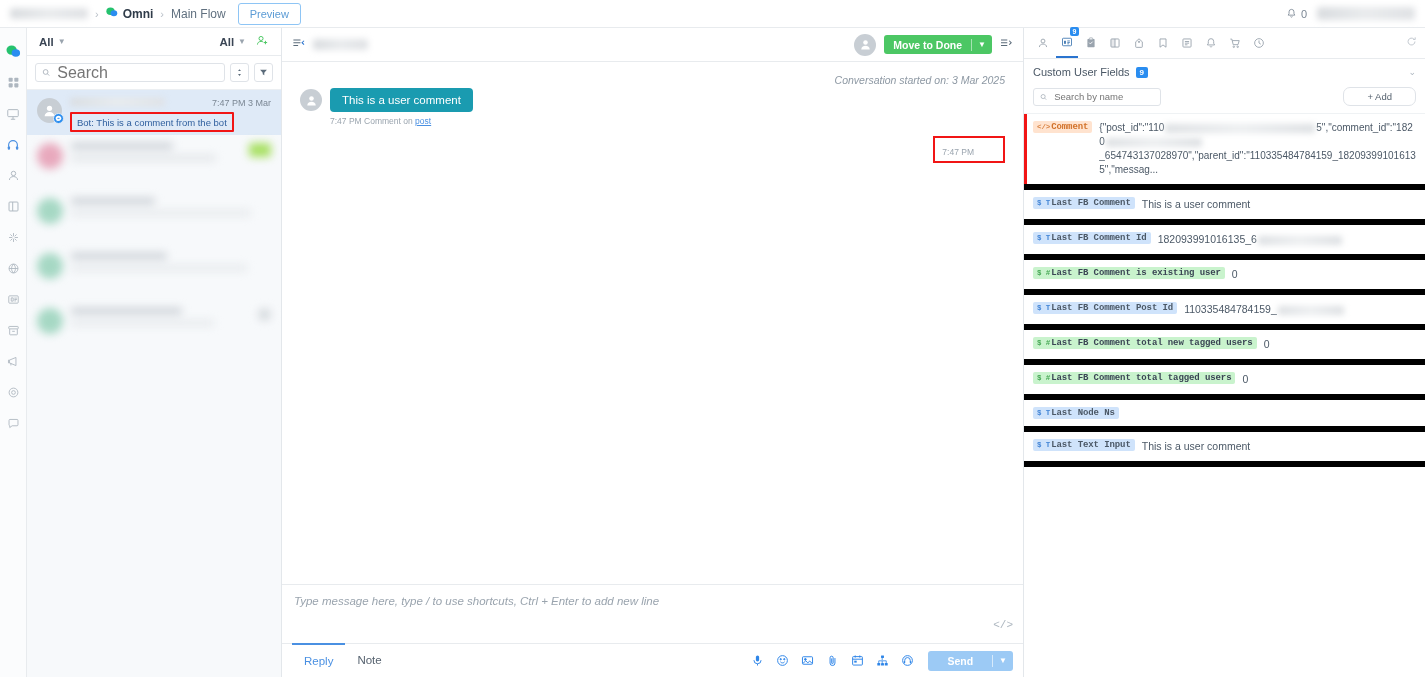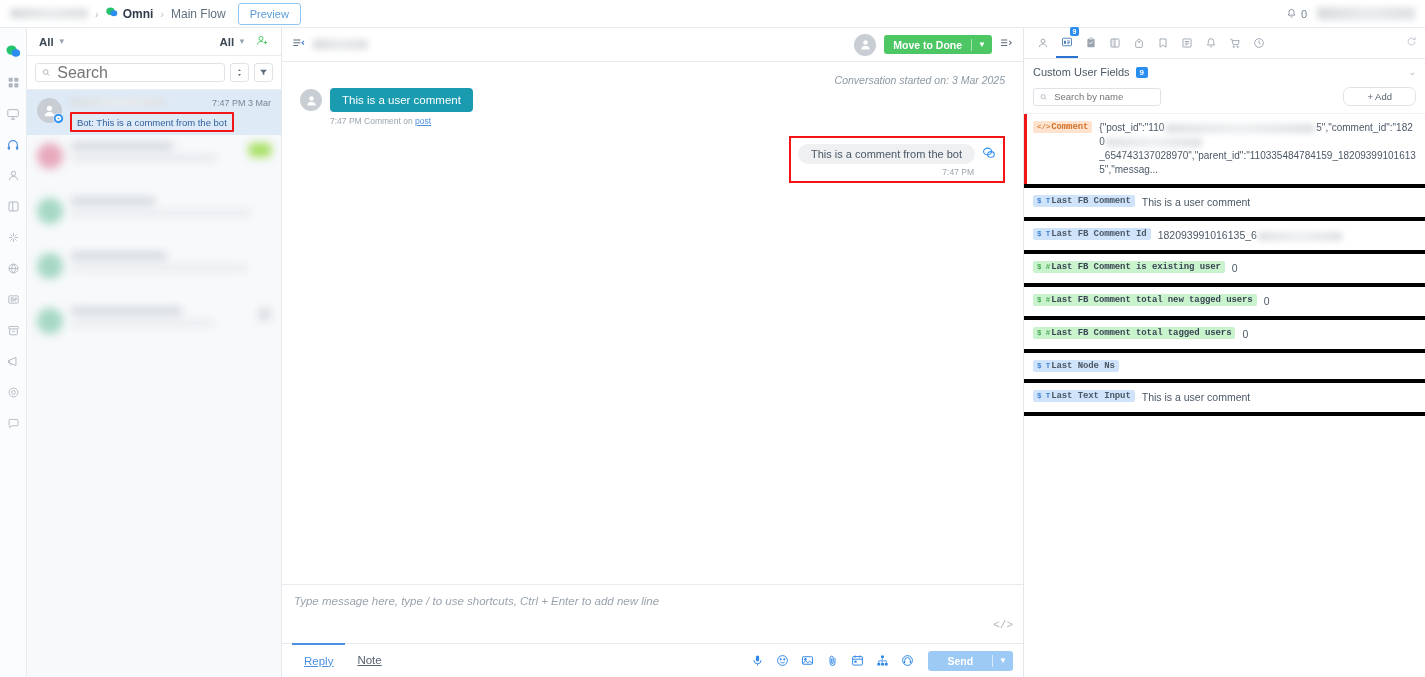--- a/index.html
+++ b/index.html
@@ -171,21 +171,21 @@
     height: 58px; padding: 10px 12px; font-size: 11.5px; font-style: italic; color: #9aa4ae;
   }
   .code-icon {
     position: absolute; right: 10px; top: 34px; color: #aeb7c0;
     font-size: 11px; font-family: "Liberation Mono", monospace;
   }
   .composer-tabs {
     border-top: 1px solid #e8ebee; height: 34px; display: flex; align-items: center;
     padding: 0 10px;
   }
-  .ctab { font-size: 11.5px; color: #56626f; padding: 0 12px; line-height: 33px; text-decoration: underline; }
+  .ctab { font-size: 11.5px; color: #56626f; padding: 0 12px; line-height: 33px; }
   .ctab.active { color: #4a90e2; border-top: 2px solid #4a90e2; margin-top: -1px; }
   .composer-actions { margin-left: auto; display: flex; align-items: center; gap: 12px; }
   .cicon { color: #2f86e8; display: flex; align-items: center; }
   .send-btn {
     background: #9ccaf5; color: #fff; border-radius: 3px; height: 20px;
     display: flex; align-items: center; font-size: 10.5px; margin-left: 2px;
   }
   .send-btn .lbl { padding: 0 19px; font-weight: bold; }
   .send-btn .divider { width: 1px; height: 12px; background: rgba(255,255,255,.6); }
   .send-btn .cv { padding: 0 6px; font-size: 8px; }
@@ -229,21 +229,21 @@
   .cuf-search input {
     border: none; outline: none; font-size: 9.5px; color: #a4adb6; background: transparent;
     width: 100%; font-family: "Liberation Sans", sans-serif;
   }
   .add-btn {
     margin-left: auto; border: 1px solid #dfe3e8; border-radius: 7px; background: #fff;
     font-size: 9.5px; color: #56626f; padding: 3px 23px;
   }
   .field-row {
     position: relative; display: flex; align-items: flex-start; gap: 7px;
-    padding: 7px 9px; border-bottom: 4px solid #000000; min-height: 30px;
+    padding: 7px 9px; border-bottom: 6px solid #000000; min-height: 30px;
   }
   .field-row.first { border-top: 1px solid #eff2f4; }
   .redbar {
     position: absolute; left: 0; top: 0; width: 3px; height: 100%; background: #f11515;
   }
   .tag {
     font-family: "Liberation Mono", monospace; font-size: 9px; font-weight: bold;
     padding: 1px 4px; border-radius: 2px; white-space: nowrap; flex: none;
     letter-spacing: -.1px;
   }
@@ -519,29 +519,20 @@
           <div class="msg-meta">
             <span>7:47 PM</span>
             <span>Comment on</span>
             <a href="#">post</a>
           </div>
         </div>
       </div>
 
       <div class="bot-wrap">
         <div class="bot-box">
-          <div class="bot-line">
-            <div class="bubble-bot">This is a comment from the bot</div>
-            <span style="color:#2a8df0;">
-              <svg width="14" height="14" viewBox="0 0 16 16" fill="none" stroke="currentColor" stroke-width="1.2">
-                  <ellipse cx="6.4" cy="6.2" rx="4.6" ry="3.8"></ellipse>
-                  <ellipse cx="10.2" cy="9.6" rx="3.8" ry="3.2"></ellipse>
-                </svg>
-            </span>
-          </div>
           <div class="bot-time">7:47 PM</div>
         </div>
       </div>
     </div>
 
     <div class="composer">
       <div class="composer-input">Type message here, type / to use shortcuts, Ctrl + Enter to add new line</div>
       <span class="code-icon">&lt;/&gt;</span>
       <div class="composer-tabs">
         <div class="ctab active">Reply</div>
@@ -726,20 +717,28 @@
       </span>
     </div>
 
     <div class="field-row">
       <span class="tag tag-green">
         <span class="pre">$ #</span><span>Last FB Comment is existing user</span>
       </span>
       <span class="fval">0</span>
     </div>
 
+    <div class="field-row">
+      <span class="tag tag-blue">
+        <span class="pre">$ T</span><span>Last FB Comment Post Id</span>
+      </span>
+      <span class="fval">
+        <span>110335484784159_</span><span class="inline-blur" style="width:66px;"></span>
+      </span>
+    </div>
 
     <div class="field-row">
       <span class="tag tag-green">
         <span class="pre">$ #</span><span>Last FB Comment total new tagged users</span>
       </span>
       <span class="fval">0</span>
     </div>
 
     <div class="field-row">
       <span class="tag tag-green">

